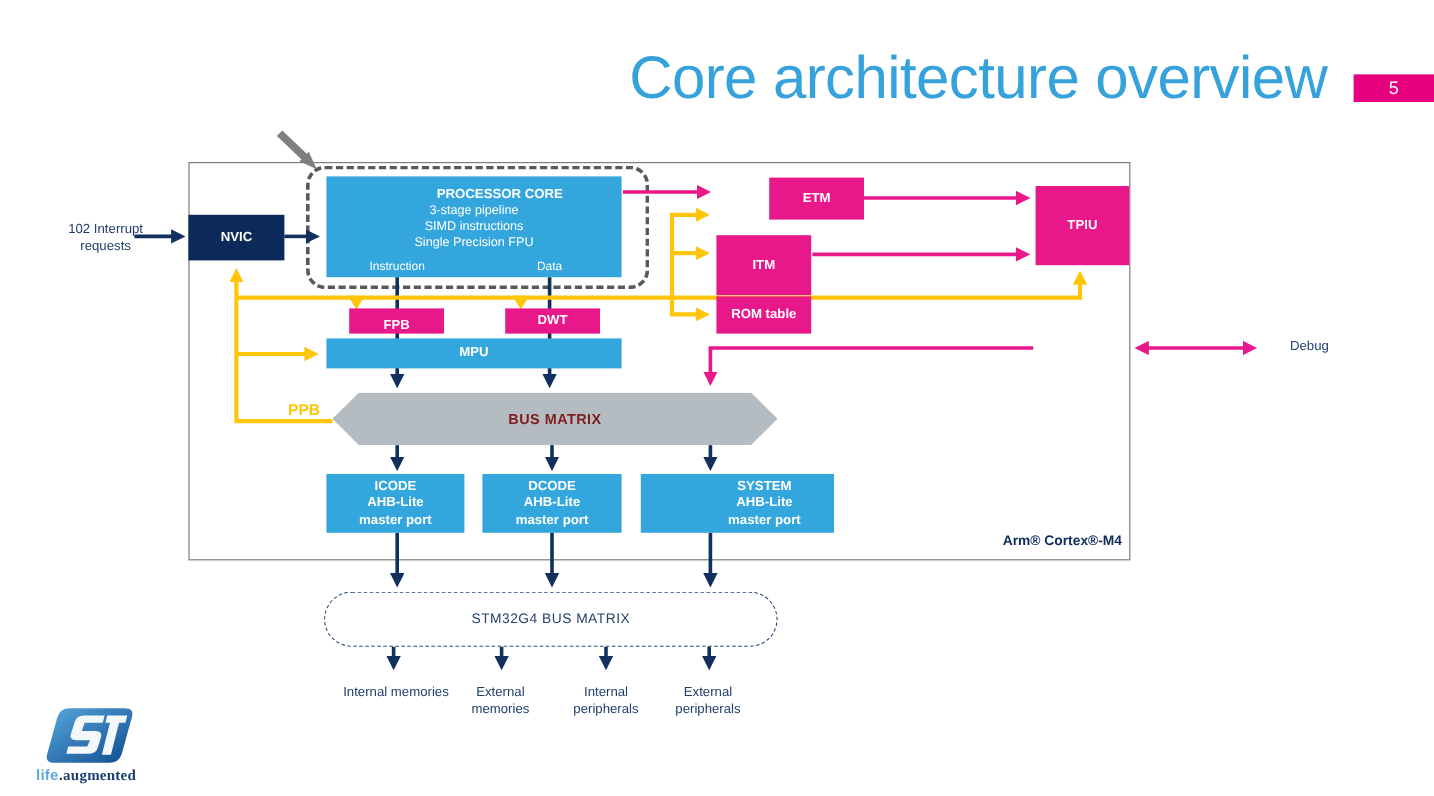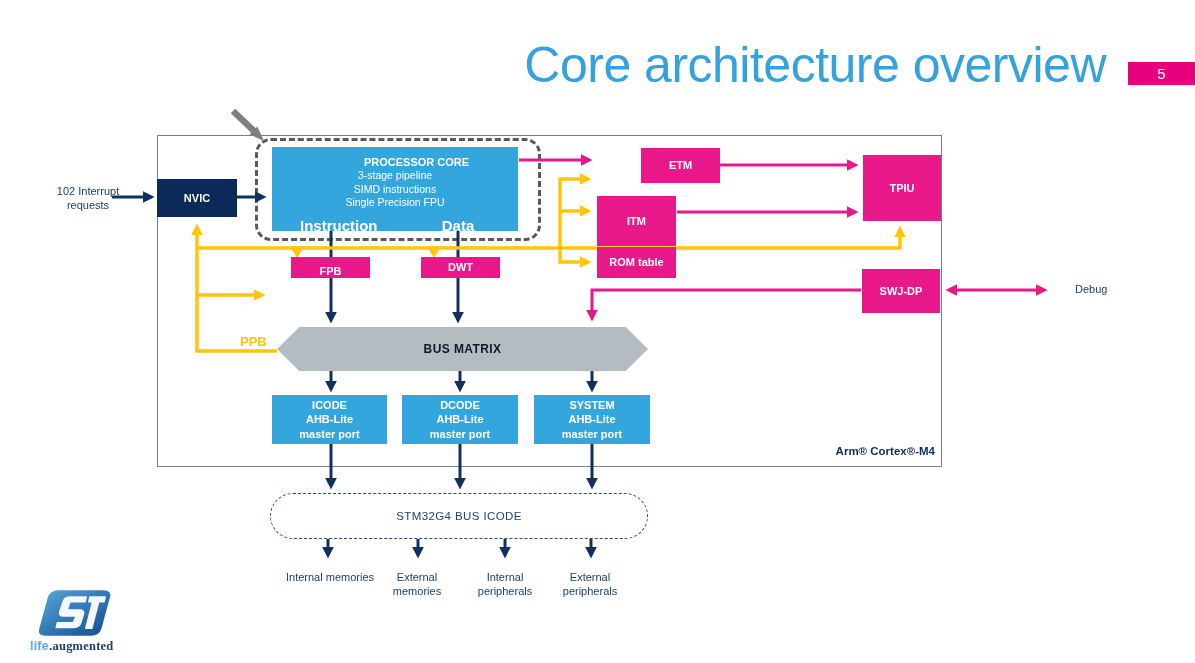--- a/index.html
+++ b/index.html
@@ -15,26 +15,26 @@
                border-radius:16px;z-index:6;}
   .box{position:absolute;display:flex;flex-direction:column;align-items:center;
        justify-content:center;color:#fff;font-weight:bold;font-size:11px;text-align:center;
        z-index:10;line-height:1.3;}
   .blue{background:#33A7DD;}
   .pink{background:#E8178A;}
   .navyfill{background:#0B2A5A;}
   .core-box{left:272px;top:147px;width:246px;height:84px;justify-content:flex-start;padding-top:8px;box-sizing:border-box;}
   .core-title{font-size:11px;font-weight:bold;margin-left:43px;}
   .core-feat{font-size:10.5px;font-weight:400;line-height:1.28;}
-  .portlabel{position:absolute;color:#fff;font-size:15px;font-weight:700;z-index:11;text-align:center;}
+  .portlabel{position:absolute;color:#fff;font-size:10px;font-weight:400;z-index:11;text-align:center;}
   .navytext{color:#21406B;font-size:11px;line-height:1.3;text-align:center;}
   .ppb{left:240px;top:334px;color:#FFC50A;font-size:13px;font-weight:600;z-index:8;}
   .busmatrix{left:277px;top:327px;width:371px;height:44px;background:#B4BBC1;
              clip-path:polygon(0% 50%,6% 0%,94% 0%,100% 50%,94% 100%,6% 100%);
-             display:flex;align-items:center;justify-content:center;color:#0f172a;
+             display:flex;align-items:center;justify-content:center;color:#7f1d1d;
              font-weight:bold;font-size:12px;z-index:10;letter-spacing:.4px;}
   .cortex{left:760px;top:445px;width:175px;text-align:right;font-weight:bold;
           font-size:11.5px;color:#0F2D5C;z-index:10;}
   .socbus{left:270px;top:493px;width:378px;height:46px;border:1.5px dashed #2A4A78;
           border-radius:23px;display:flex;align-items:center;justify-content:center;
           color:#25436B;font-size:11.5px;letter-spacing:.4px;z-index:10;box-sizing:border-box;}
   .dest{width:90px;top:570px;}
   .debuglbl{left:1075px;top:283px;color:#24416F;font-size:11px;}
   .intlbl{left:50px;top:184px;width:76px;}
   .overlay{position:absolute;left:0;top:0;z-index:7;pointer-events:none;}
@@ -128,57 +128,57 @@
   </div>
   <div class="box pink" style="left:597px;top:196px;width:79px;height:50px;">
     <span>ITM</span>
   </div>
   <div class="box pink" style="left:597px;top:247px;width:79px;height:31px;">
     <span>ROM table</span>
   </div>
   <div class="box pink" style="left:863px;top:155px;width:78px;height:66px;">
     <span>TPIU</span>
   </div>
-  <div class="box pink" style="left:862px;top:269px;width:78px;height:44px;">
-    <span>SWJ-DP</span>
-  </div>
   <div class="abs debuglbl">Debug</div>
 
   <div class="box pink" style="left:291px;top:257px;width:79px;height:21px;justify-content:flex-end;">
     <span>FPB</span>
   </div>
   <div class="box pink" style="left:421px;top:257px;width:79px;height:21px;">
     <span>DWT</span>
+  </div>
+  <div class="box blue" style="left:272px;top:282px;width:246px;height:25px;">
+    <span>MPU</span>
   </div>
   <div class="abs ppb">PPB</div>
 
   <div class="abs busmatrix">
     <span>BUS MATRIX</span>
   </div>
 
   <div class="box blue" style="left:272px;top:395px;width:115px;height:49px;">
     <span>ICODE</span>
     <span>AHB-Lite</span>
     <span>master port</span>
   </div>
   <div class="box blue" style="left:402px;top:395px;width:116px;height:49px;">
     <span>DCODE</span>
     <span>AHB-Lite</span>
     <span>master port</span>
   </div>
-  <div class="box blue" style="left:534px;top:395px;width:116px;height:49px;">
+  <div class="box blue" style="left:534px;top:395px;width:116px;height:49px;padding-left:45px;">
     <span>SYSTEM</span>
     <span>AHB-Lite</span>
     <span>master port</span>
   </div>
 
   <div class="abs cortex">Arm® Cortex®-M4</div>
 
   <div class="abs socbus">
-    <span>STM32G4 BUS ICODE</span>
+    <span>STM32G4 BUS MATRIX</span>
   </div>
 
   <div class="abs navytext dest" style="left:285px;">Internal memories</div>
   <div class="abs navytext dest" style="left:372px;">External memories</div>
   <div class="abs navytext dest" style="left:460px;">Internal peripherals</div>
   <div class="abs navytext dest" style="left:545px;">External peripherals</div>
 
   <svg class="abs" style="left:36px;top:588px;" width="78" height="50" viewBox="0 0 100 66">
     <defs>
       <linearGradient id="stg" x1="0" y1="0" x2="1" y2="1">

